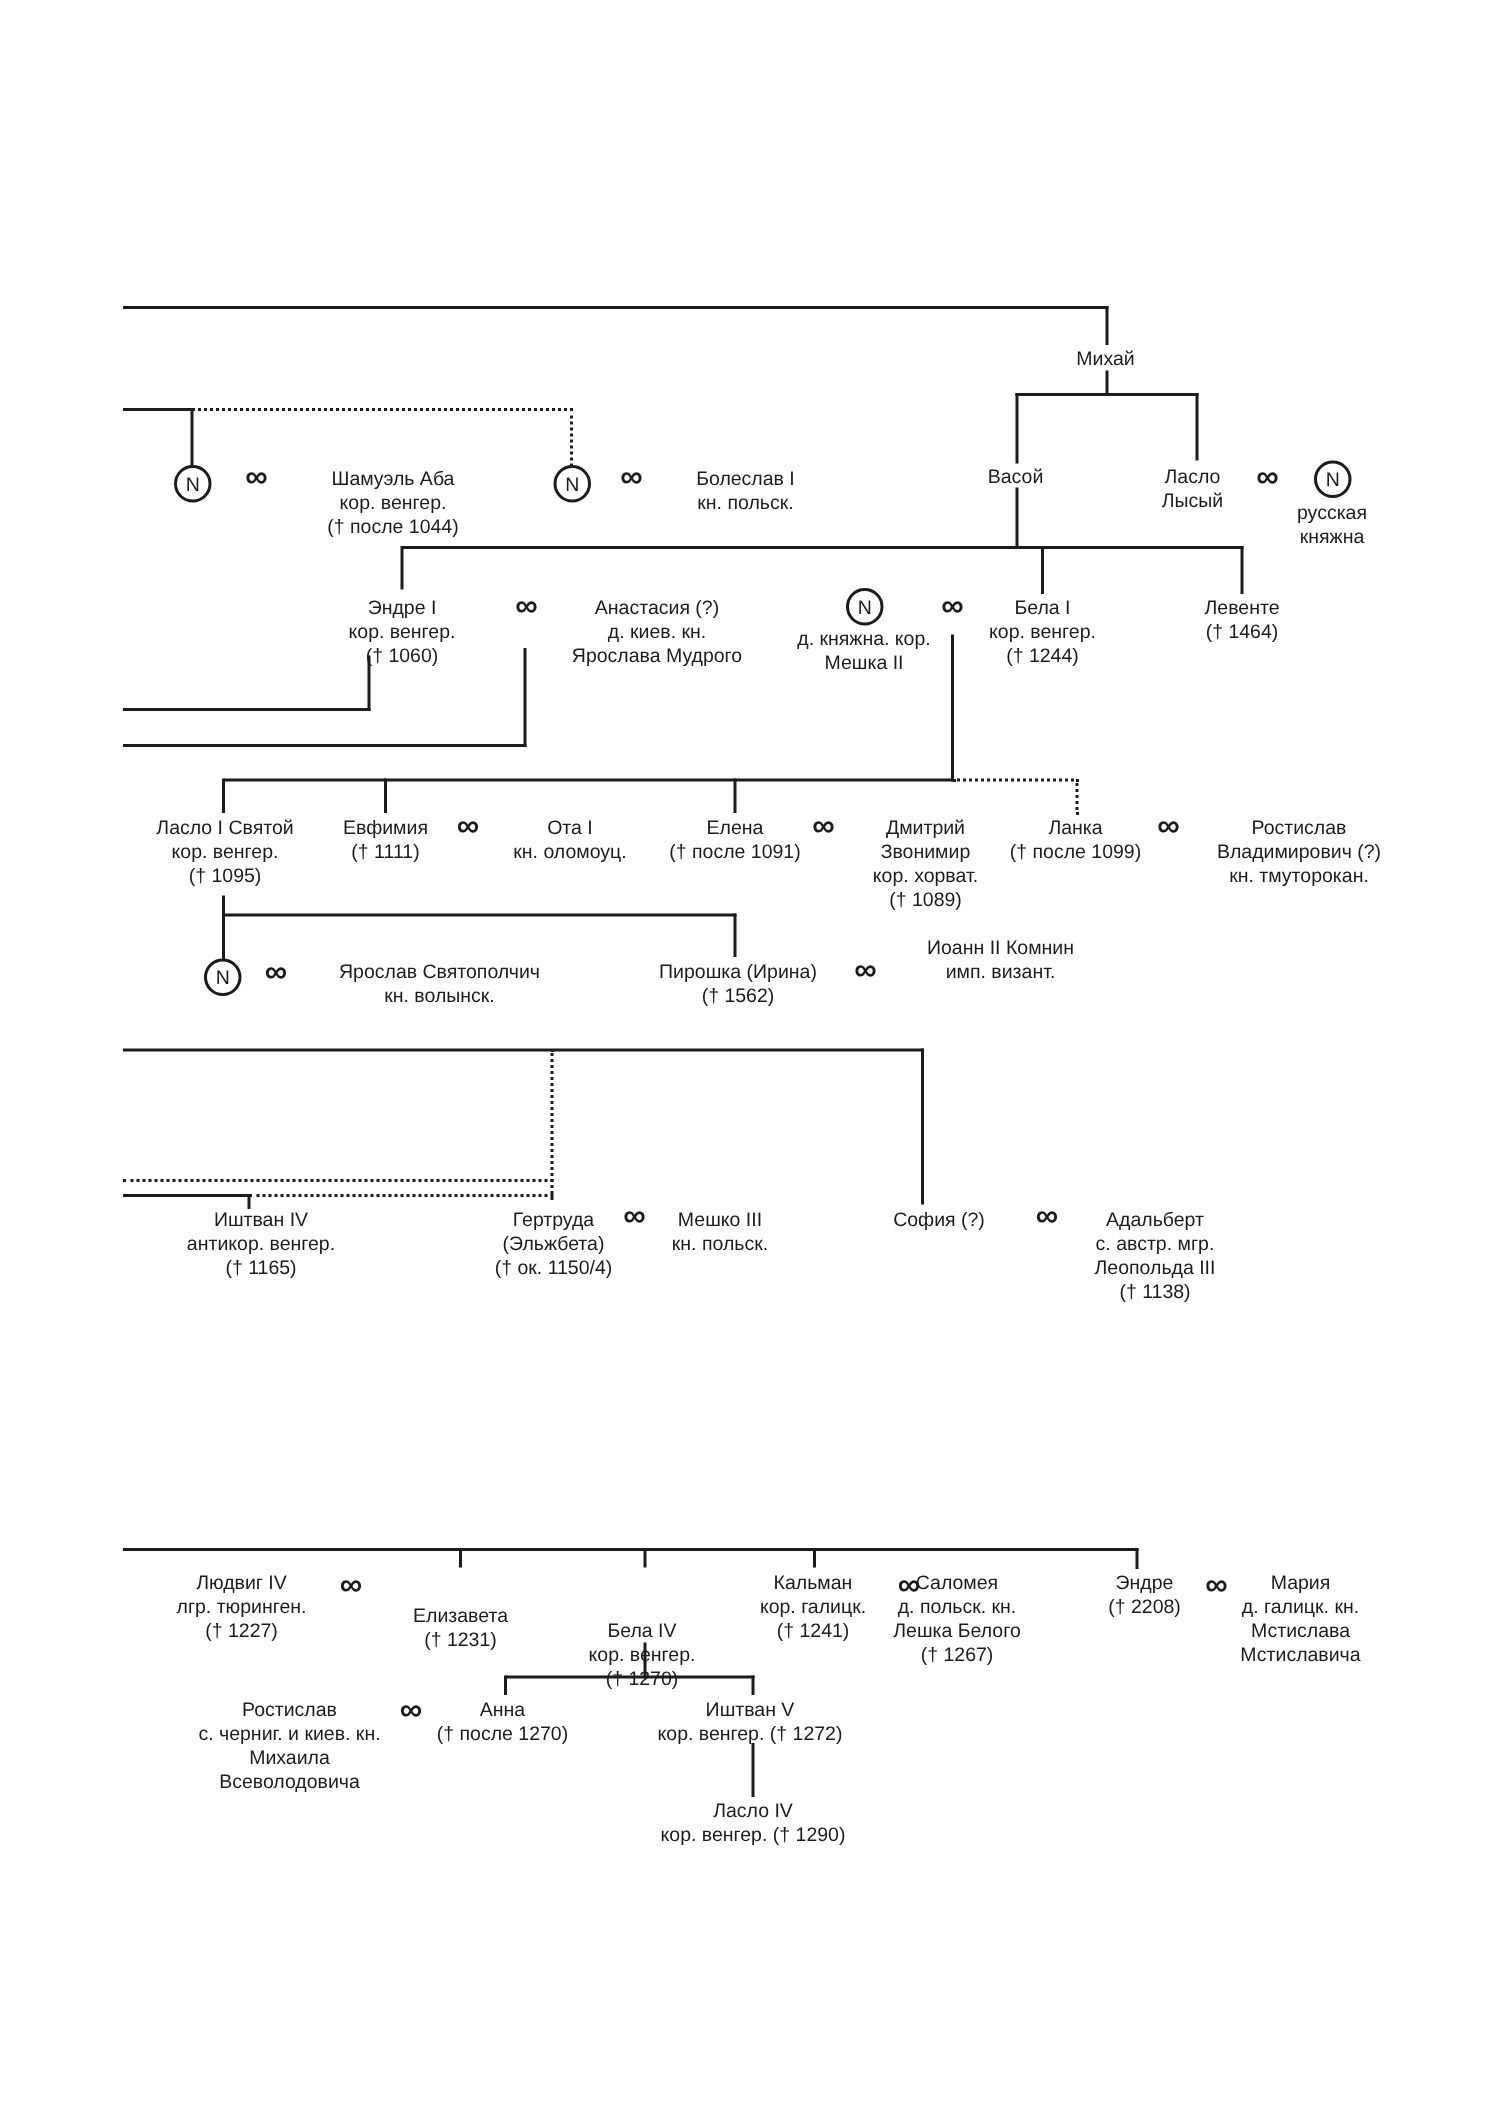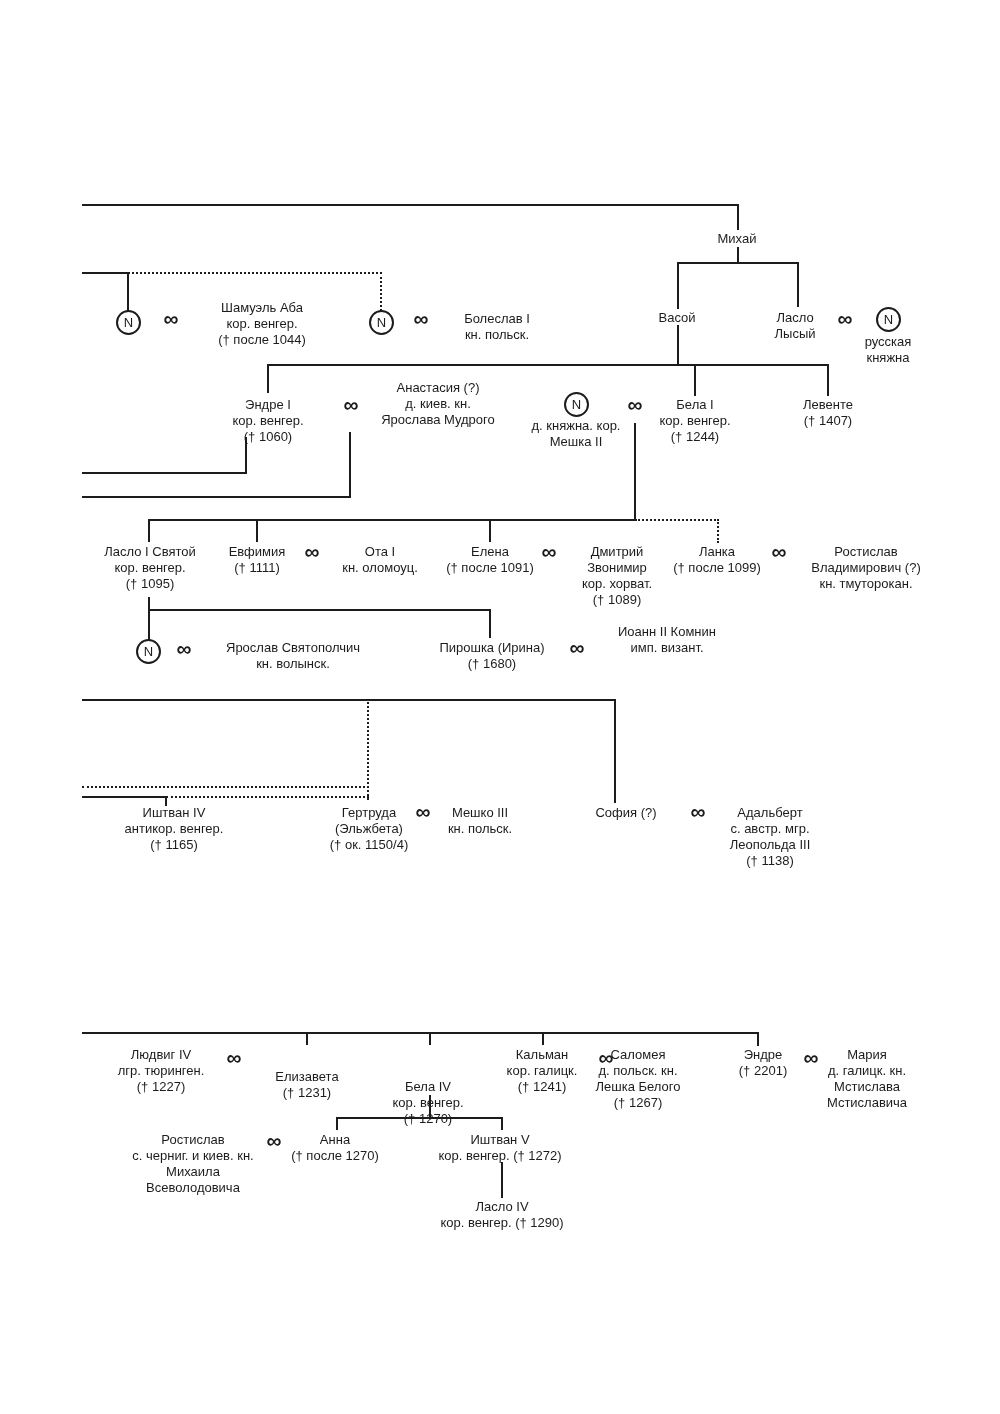--- a/index.html
+++ b/index.html
@@ -120,43 +120,43 @@
   <span class="mar" style="left:184px;top:648px">∞</span>
   <span class="mar" style="left:577px;top:647px">∞</span>
   <span class="mar" style="left:423px;top:811px">∞</span>
   <span class="mar" style="left:698px;top:811px">∞</span>
   <span class="mar" style="left:234px;top:1057px">∞</span>
   <span class="mar" style="left:606px;top:1057px">∞</span>
   <span class="mar" style="left:811px;top:1057px">∞</span>
   <span class="mar" style="left:274px;top:1140px">∞</span>
 
   <div class="person" style="left:737px;top:231px">Михай</div>
-  <div class="person" style="left:262px;top:300px">Шамуэль Аба
+  <div class="person" style="left:262px;top:311px">Шамуэль Аба
 кор. венгер.
 († после 1044)</div>
   <div class="person" style="left:497px;top:311px">Болеслав I
 кн. польск.</div>
   <div class="person" style="left:677px;top:310px">Васой</div>
   <div class="person" style="left:795px;top:310px">Ласло
 Лысый</div>
   <div class="person" style="left:888px;top:334px">русская
 княжна</div>
   <div class="person" style="left:268px;top:397px">Эндре I
 кор. венгер.
 († 1060)</div>
-  <div class="person" style="left:438px;top:380px">Анастасия (?)
+  <div class="person" style="left:438px;top:397px">Анастасия (?)
 д. киев. кн.
 Ярослава Мудрого</div>
   <div class="person" style="left:576px;top:418px">д. княжна. кор.
 Мешка II</div>
   <div class="person" style="left:695px;top:397px">Бела I
 кор. венгер.
 († 1244)</div>
   <div class="person" style="left:828px;top:397px">Левенте
-(† 1407)</div>
+(† 1464)</div>
   <div class="person" style="left:150px;top:544px">Ласло I Святой
 кор. венгер.
 († 1095)</div>
   <div class="person" style="left:257px;top:544px">Евфимия
 († 1111)</div>
   <div class="person" style="left:380px;top:544px">Ота I
 кн. оломоуц.</div>
   <div class="person" style="left:490px;top:544px">Елена
 († после 1091)</div>
   <div class="person" style="left:617px;top:544px">Дмитрий
@@ -164,21 +164,21 @@
 кор. хорват.
 († 1089)</div>
   <div class="person" style="left:717px;top:544px">Ланка
 († после 1099)</div>
   <div class="person" style="left:866px;top:544px">Ростислав
 Владимирович (?)
 кн. тмуторокан.</div>
   <div class="person" style="left:293px;top:640px">Ярослав Святополчич
 кн. волынск.</div>
   <div class="person" style="left:492px;top:640px">Пирошка (Ирина)
-(† 1680)</div>
+(† 1562)</div>
   <div class="person" style="left:667px;top:624px">Иоанн II Комнин
 имп. визант.</div>
   <div class="person" style="left:626px;top:805px">София (?)</div>
   <div class="person" style="left:770px;top:805px">Адальберт
 с. австр. мгр.
 Леопольда III
 († 1138)</div>
   <div class="person" style="left:174px;top:805px">Иштван IV
 антикор. венгер.
 († 1165)</div>
@@ -196,21 +196,21 @@
 кор. венгер.
 († 1270)</div>
   <div class="person" style="left:542px;top:1047px">Кальман
 кор. галицк.
 († 1241)</div>
   <div class="person" style="left:638px;top:1047px">Саломея
 д. польск. кн.
 Лешка Белого
 († 1267)</div>
   <div class="person" style="left:763px;top:1047px">Эндре
-(† 2201)</div>
+(† 2208)</div>
   <div class="person" style="left:867px;top:1047px">Мария
 д. галицк. кн.
 Мстислава
 Мстиславича</div>
   <div class="person" style="left:193px;top:1132px">Ростислав
 с. черниг. и киев. кн.
 Михаила
 Всеволодовича</div>
   <div class="person" style="left:335px;top:1132px">Анна
 († после 1270)</div>

